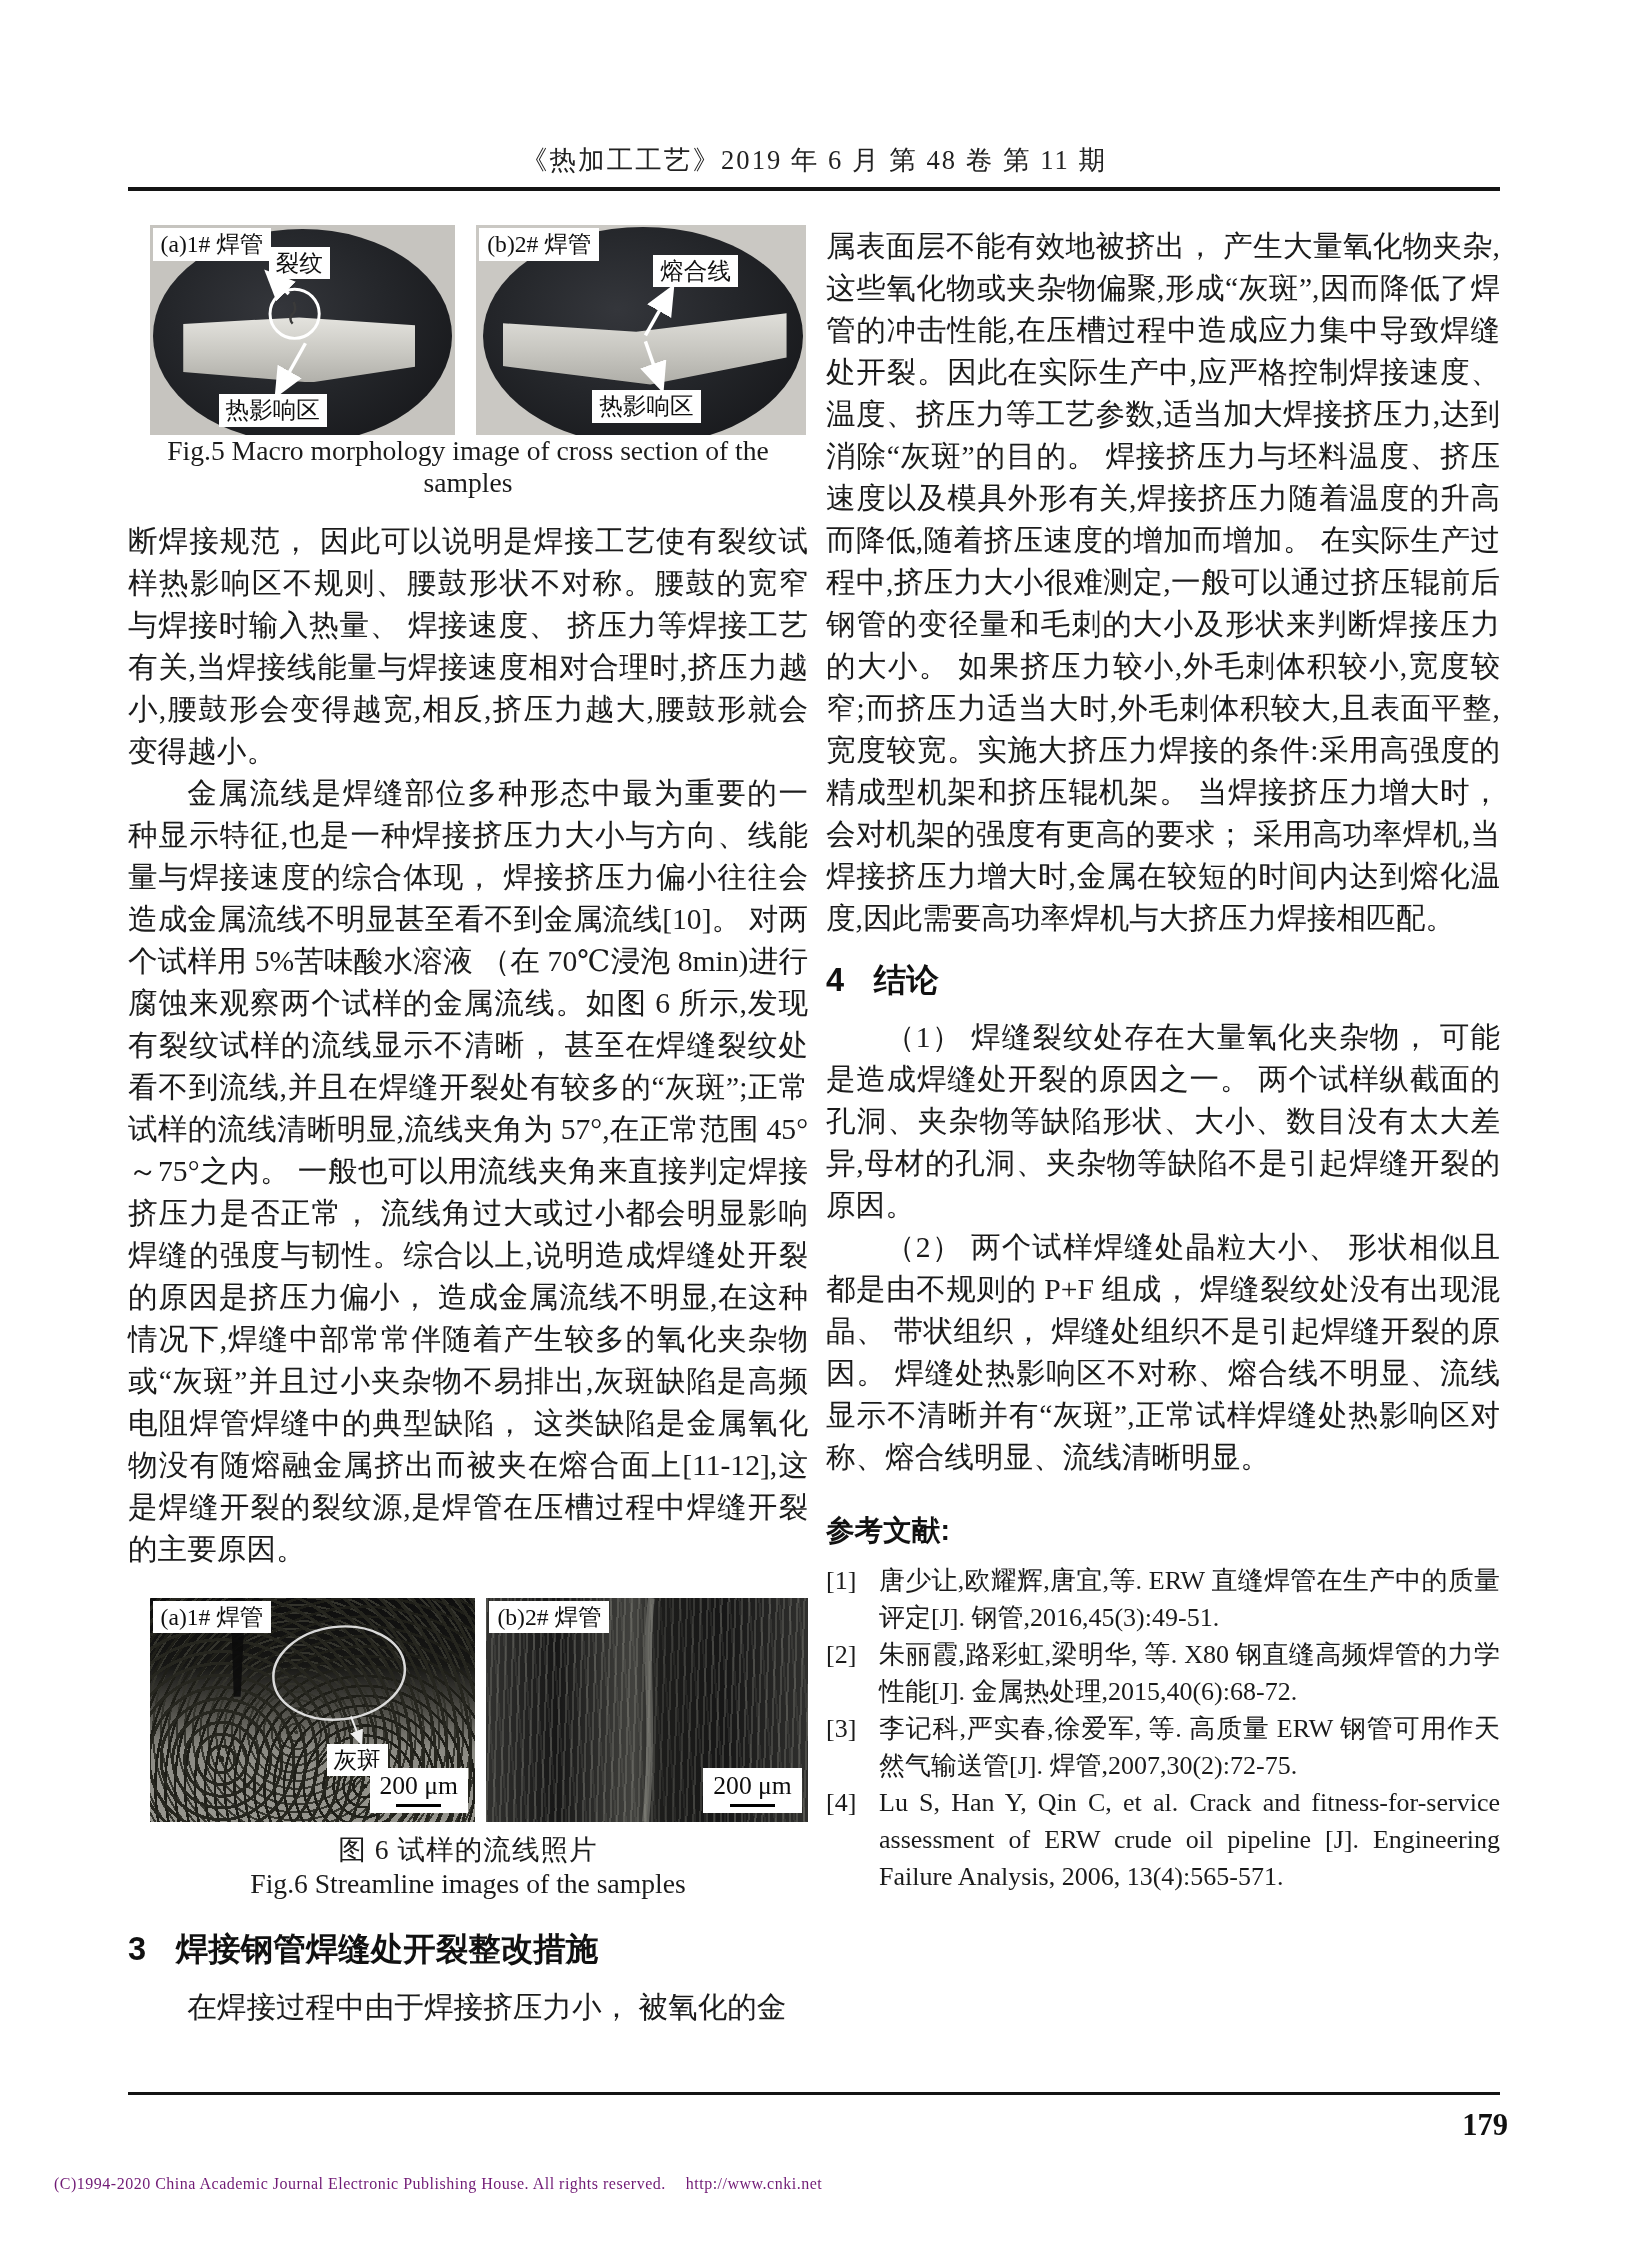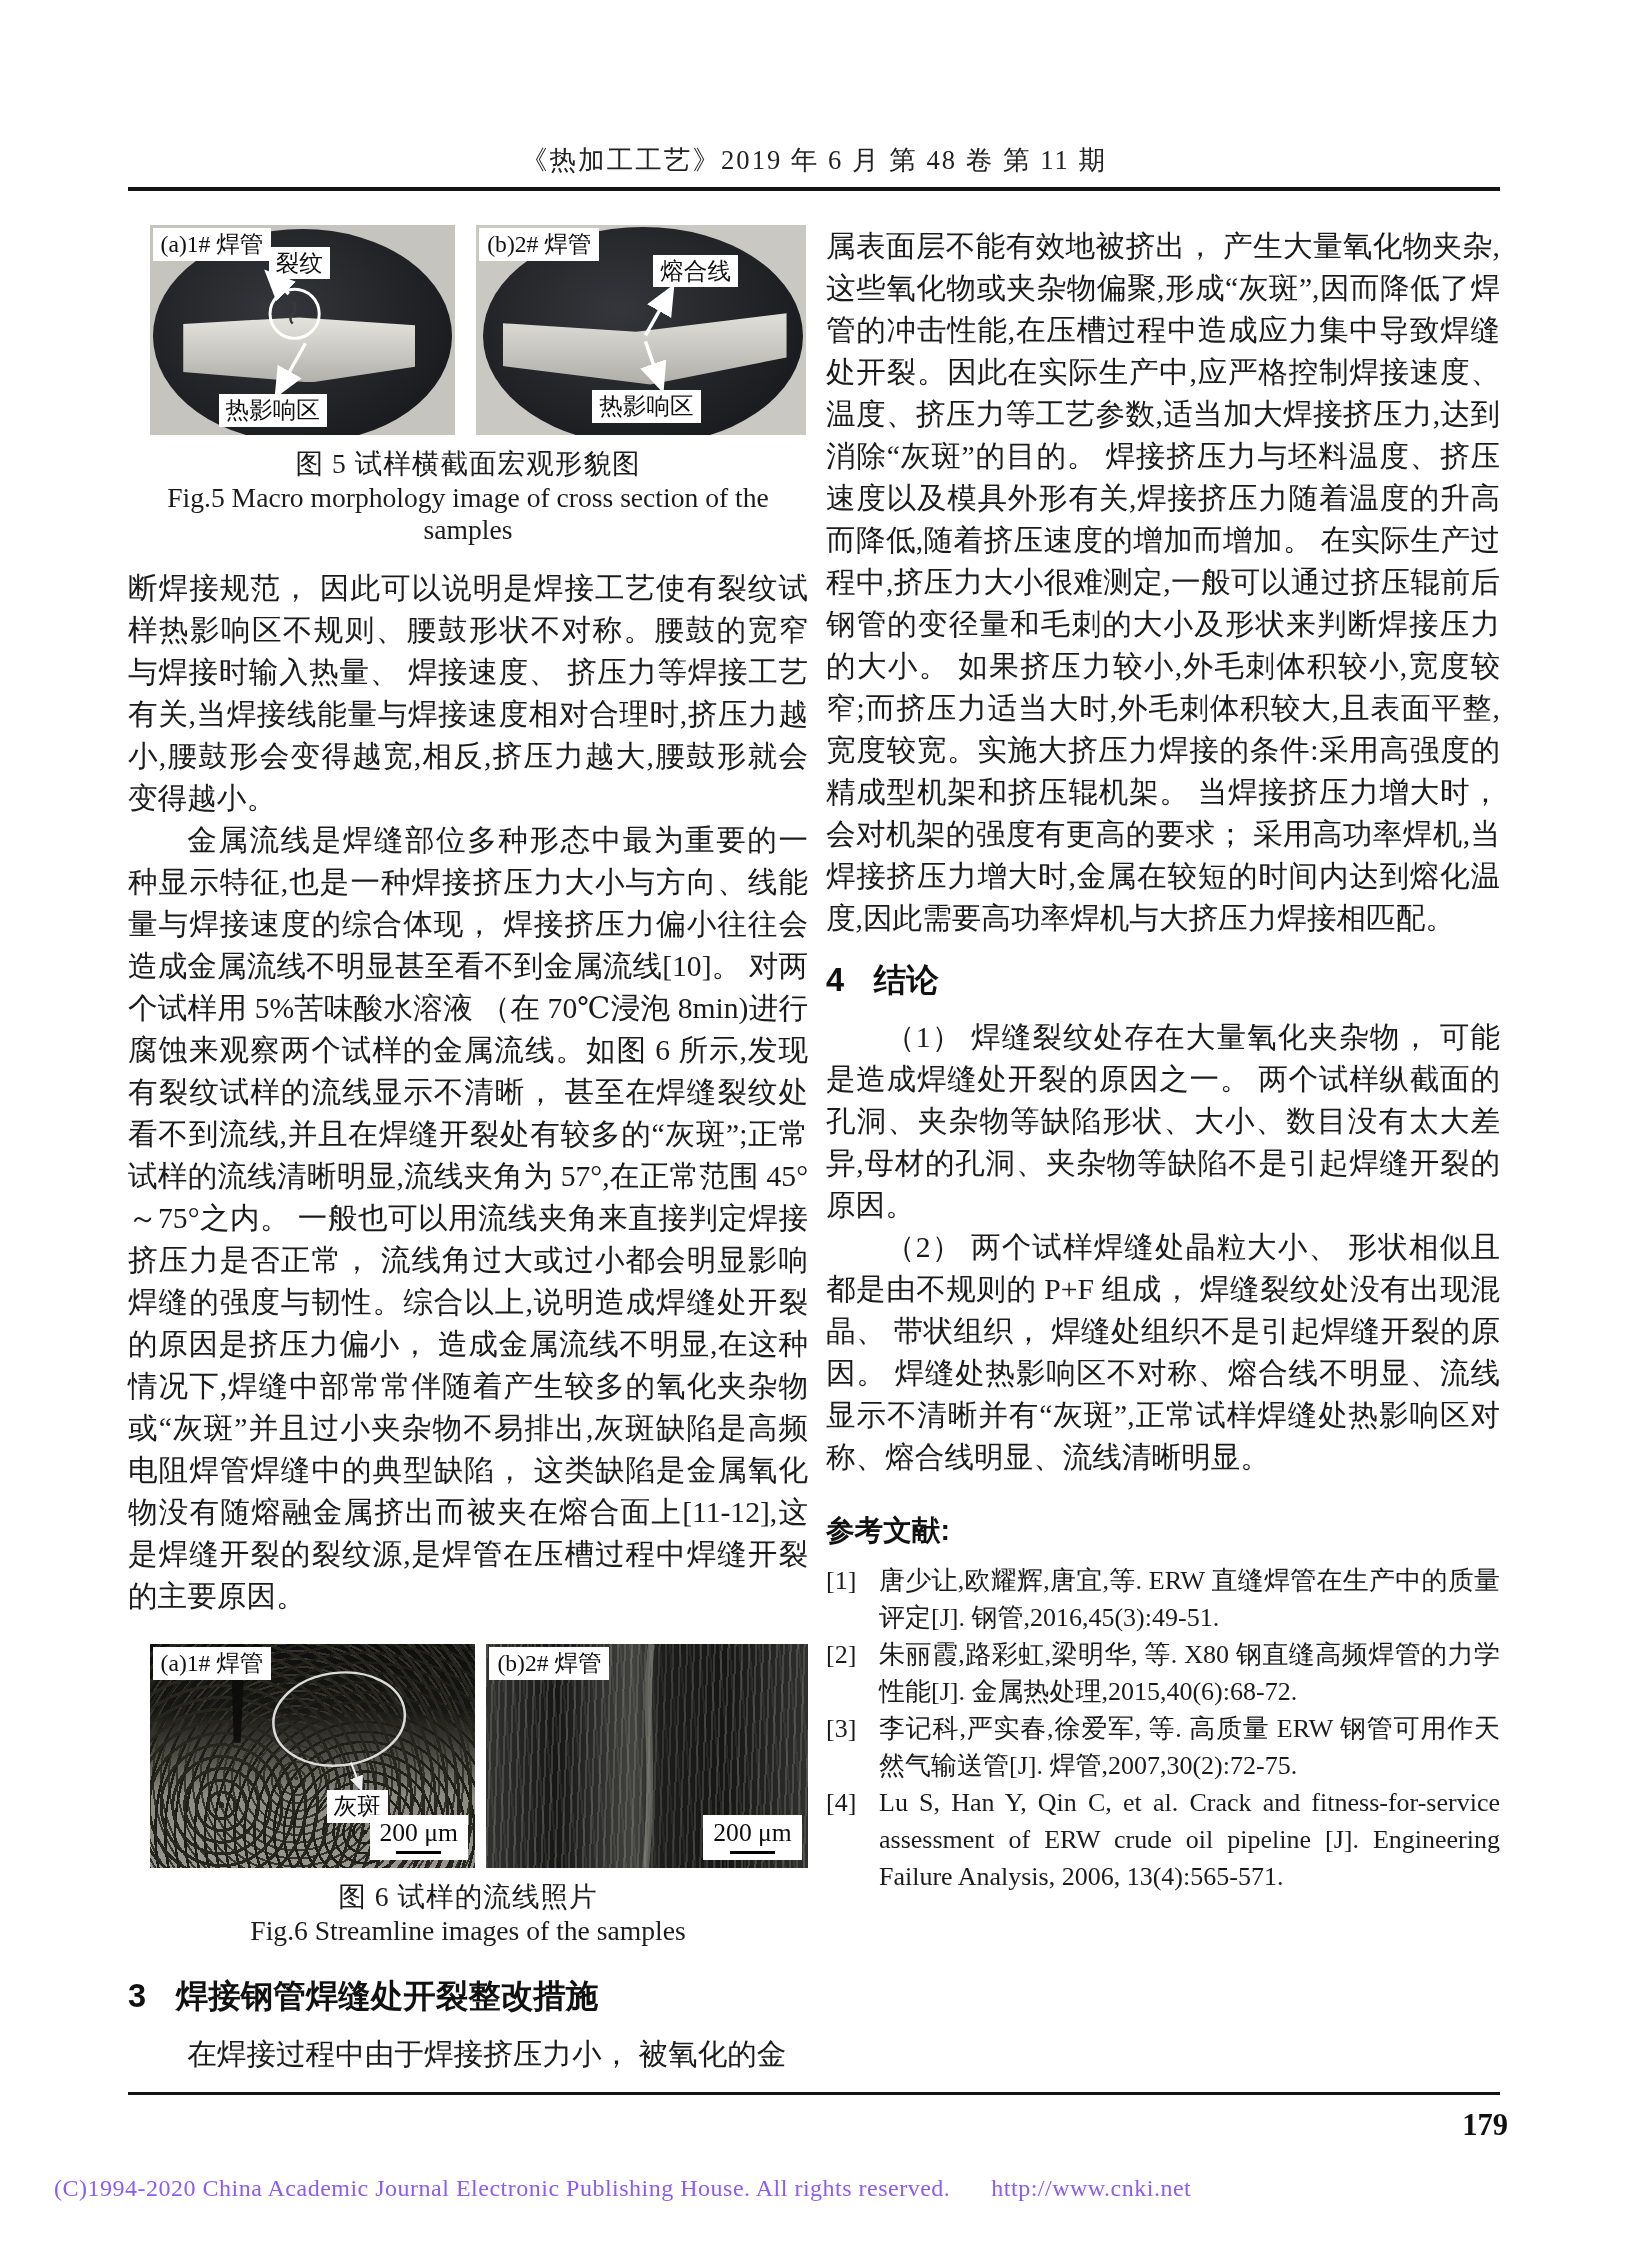--- a/index.html
+++ b/index.html
@@ -67,22 +67,22 @@
   .sec4{margin:19.7px 0 13.8px 0;}
   
   .ref-head{margin:33px 0 11.8px 0;font-family:"Liberation Sans","DejaVu Sans",sans-serif;
        font-weight:bold;font-size:28.6px;color:#111;}
   .ref{display:flex;font-size:26px;line-height:37px;}
   .ref-num{flex:none;width:53px;}
   .ref-text{flex:1;text-align:justify;}
   
   .footer-rule{position:absolute;top:2092px;left:128px;width:1372px;height:3px;background:#141414;}
   .page-number{position:absolute;top:2108px;right:120px;font-size:30.5px;font-weight:bold;color:#111;}
-  .copyright{position:absolute;top:2175px;left:54px;display:flex;gap:41px;
-       font-size:24px;color:#8b5cf6;letter-spacing:0.5px;}
+  .copyright{position:absolute;top:2175px;left:54px;display:flex;gap:20px;
+       font-size:16px;color:#701a75;letter-spacing:0.5px;}
 </style>
 </head>
 <body>
 
 <div class="page">
 
   <div class="journal-header">《热加工工艺》2019 年 6 月 第 48 卷 第 11 期</div>
   <div class="header-rule"></div>
 
   <div class="col col-left">
@@ -120,21 +120,20 @@
             </defs>
             <line x1="172" y1="112" x2="198" y2="66" stroke="#ffffff" stroke-width="3.5" marker-end="url(#ah2)"></line>
             <line x1="172" y1="118" x2="188" y2="164" stroke="#ffffff" stroke-width="3.5" marker-end="url(#ah2)"></line>
           </svg>
           <span class="ph-tag">(b)2# 焊管</span>
           <span class="ph-label" style="left:177px;top:29.6px;">熔合线</span>
           <span class="ph-label" style="left:116px;top:165px;">热影响区</span>
         </div>
 
       </div>
-      <figcaption class="cap-zh">图 5  试样横截面宏观形貌图</figcaption>
       <figcaption class="cap-en">Fig.5  Macro morphology image of cross section of the samples</figcaption>
     </figure>
 
     <p class="body mt">断焊接规范， 因此可以说明是焊接工艺使有裂纹试样热影响区不规则、腰鼓形状不对称。腰鼓的宽窄与焊接时输入热量、 焊接速度、 挤压力等焊接工艺有关,当焊接线能量与焊接速度相对合理时,挤压力越小,腰鼓形会变得越宽,相反,挤压力越大,腰鼓形就会变得越小。</p>
     <p class="body indent">金属流线是焊缝部位多种形态中最为重要的一种显示特征,也是一种焊接挤压力大小与方向、线能量与焊接速度的综合体现， 焊接挤压力偏小往往会造成金属流线不明显甚至看不到金属流线[10]。 对两个试样用 5%苦味酸水溶液 （在 70℃浸泡 8min)进行腐蚀来观察两个试样的金属流线。如图 6 所示,发现有裂纹试样的流线显示不清晰， 甚至在焊缝裂纹处看不到流线,并且在焊缝开裂处有较多的“灰斑”;正常试样的流线清晰明显,流线夹角为 57°,在正常范围 45°～75°之内。 一般也可以用流线夹角来直接判定焊接挤压力是否正常， 流线角过大或过小都会明显影响焊缝的强度与韧性。综合以上,说明造成焊缝处开裂的原因是挤压力偏小， 造成金属流线不明显,在这种情况下,焊缝中部常常伴随着产生较多的氧化夹杂物或“灰斑”并且过小夹杂物不易排出,灰斑缺陷是高频电阻焊管焊缝中的典型缺陷， 这类缺陷是金属氧化物没有随熔融金属挤出而被夹在熔合面上[11-12],这是焊缝开裂的裂纹源,是焊管在压槽过程中焊缝开裂的主要原因。</p>
 
     <figure class="fig6">
       <div class="photos">
 
         <div class="photo f6a">

